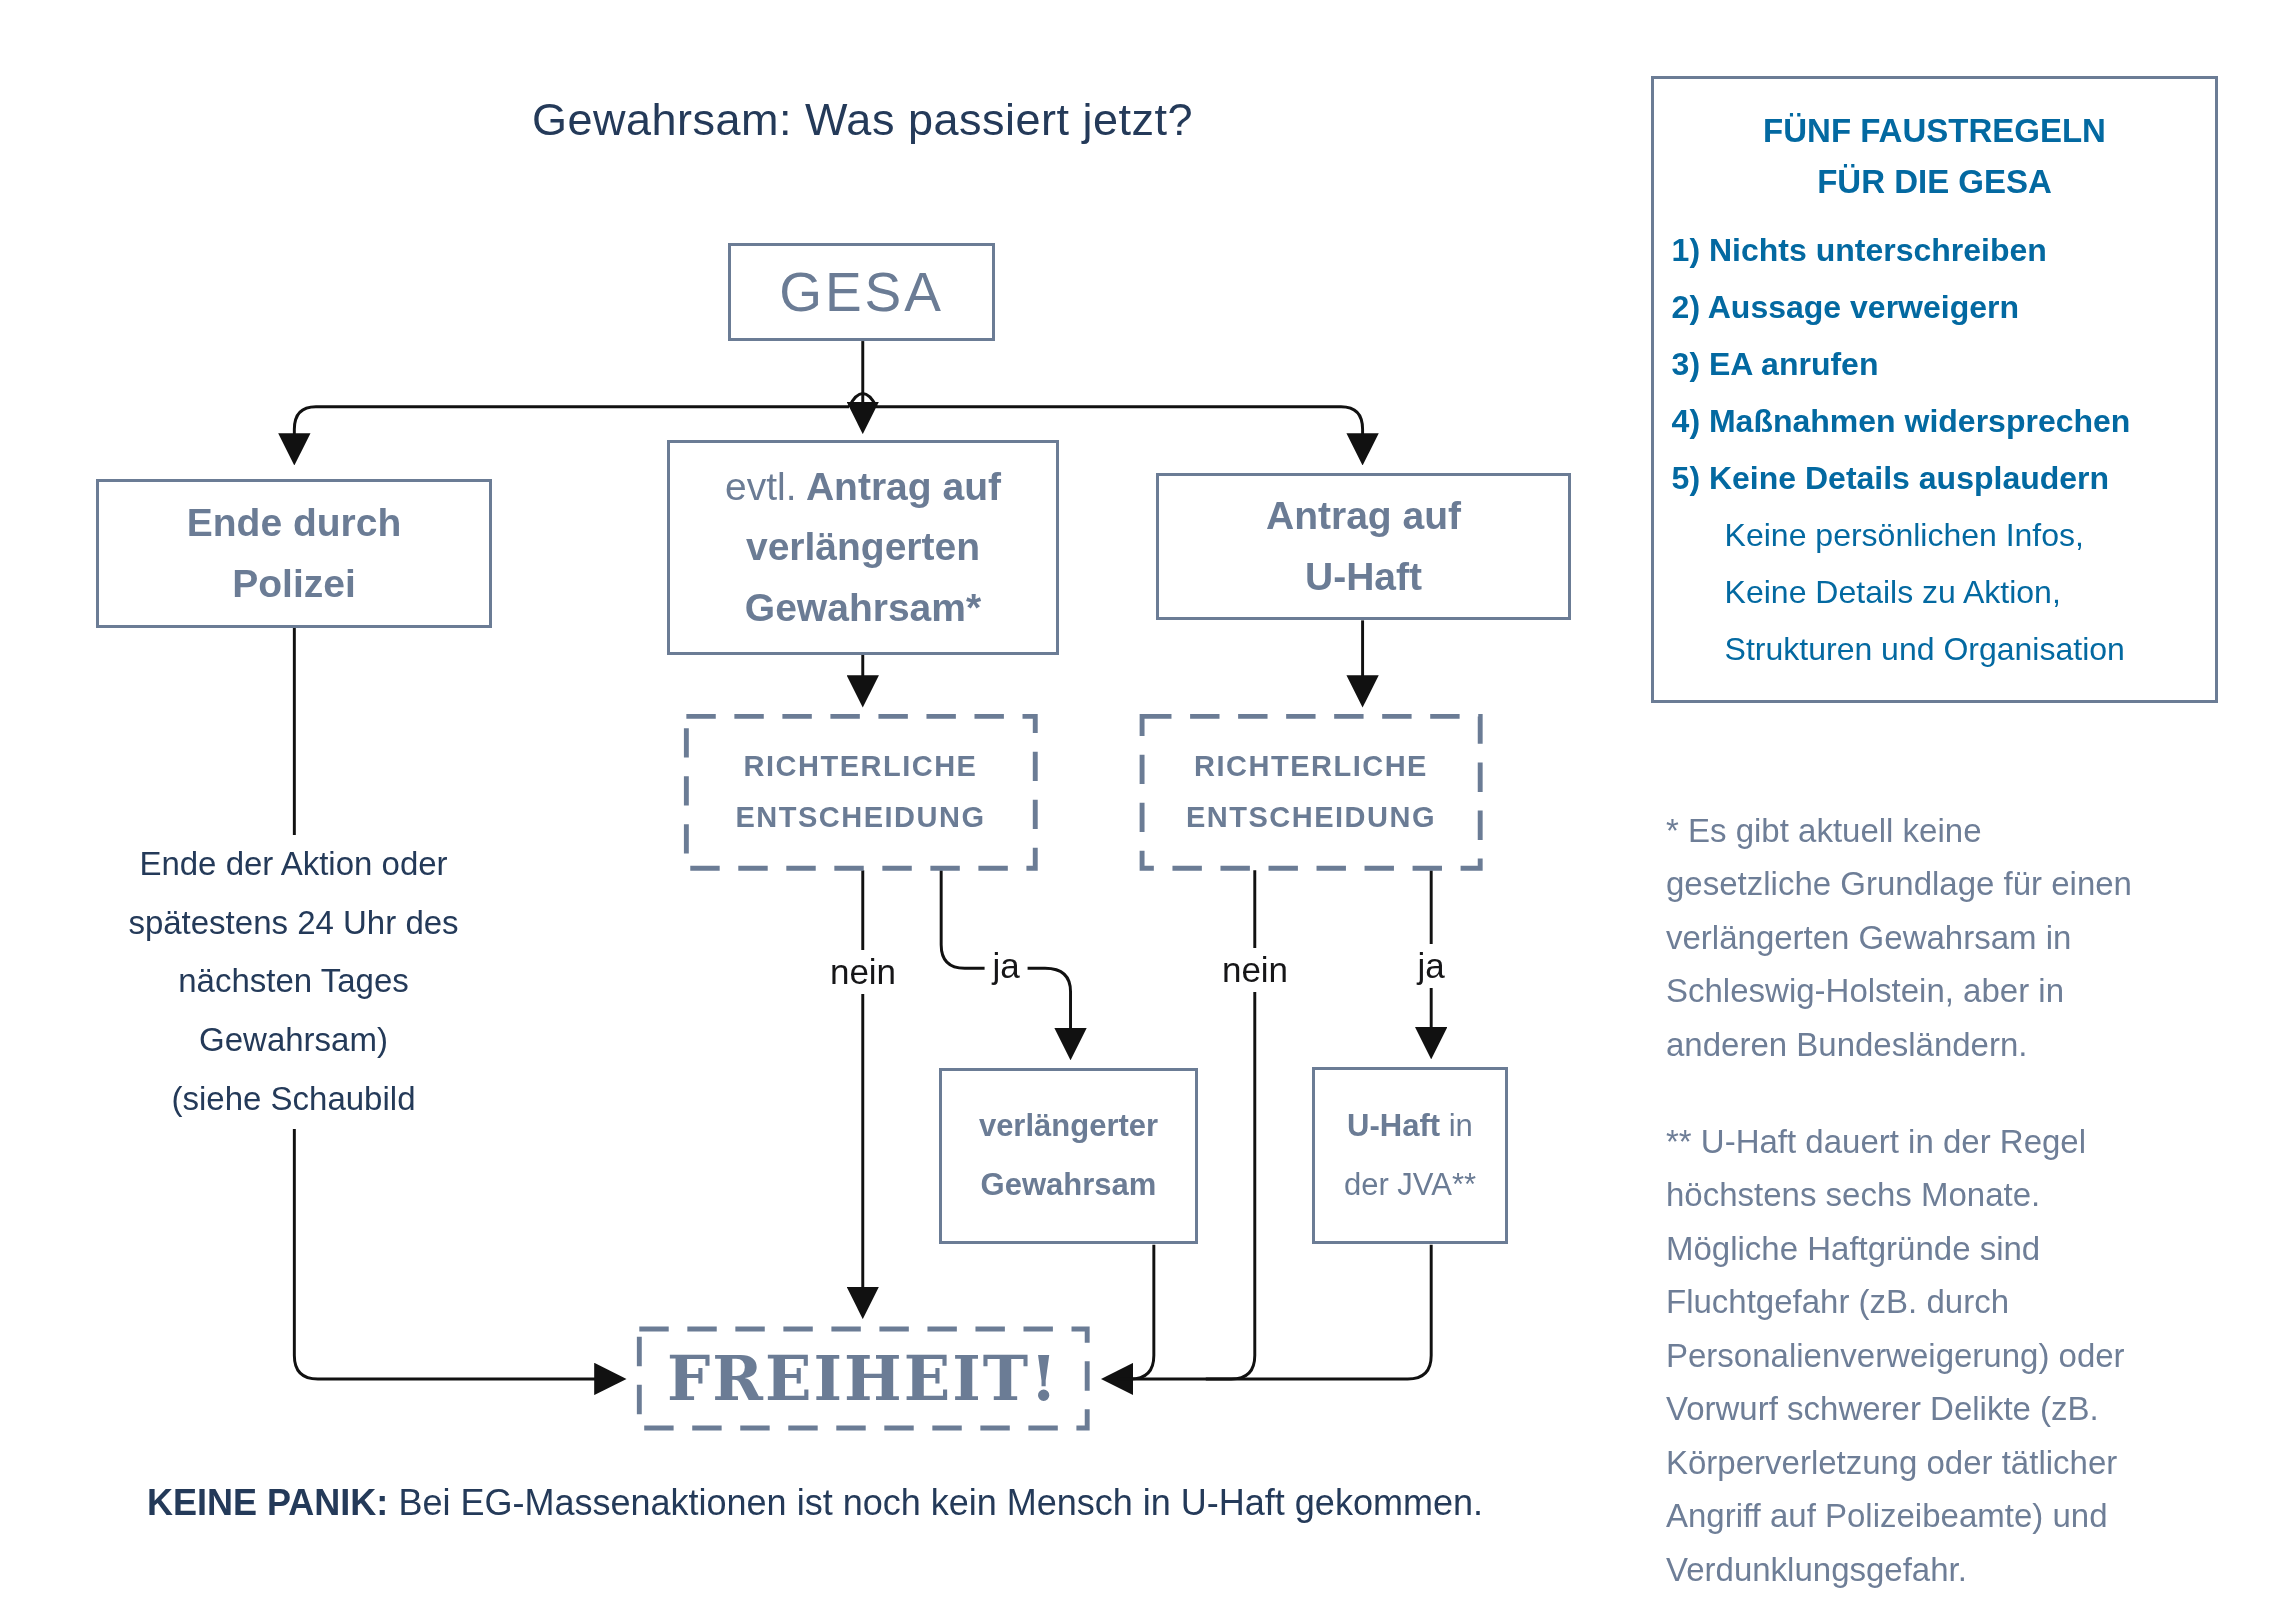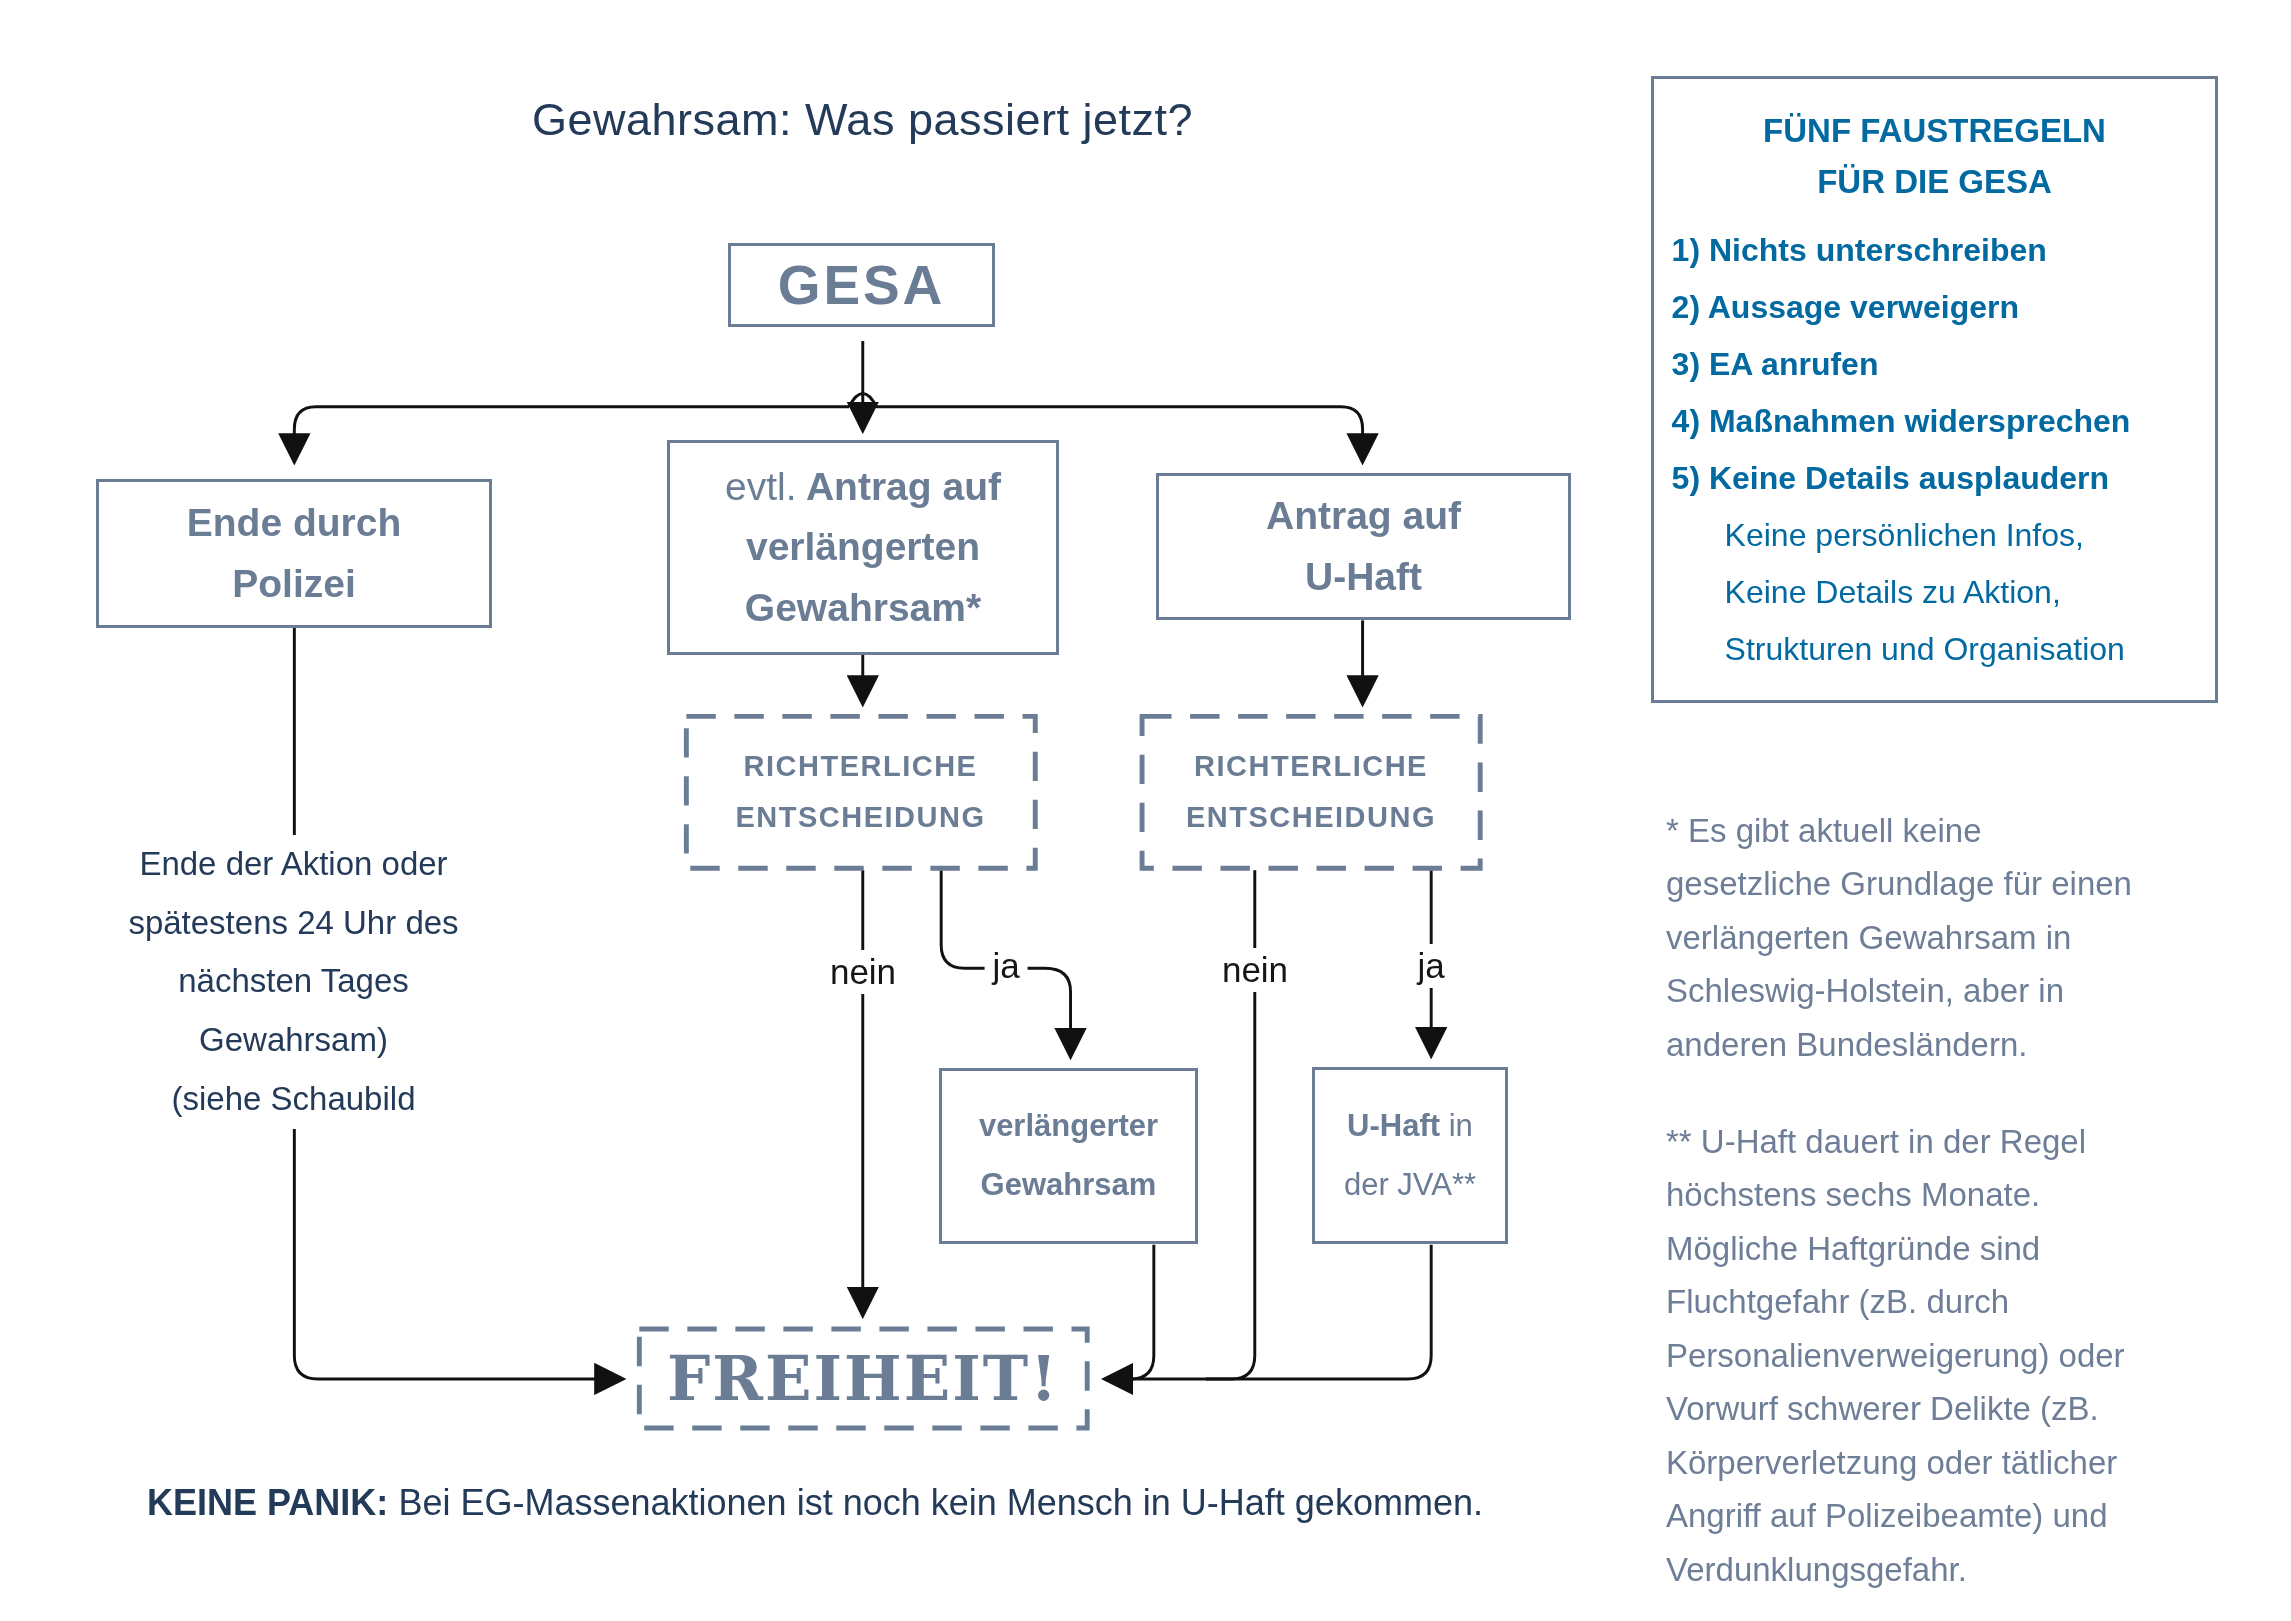--- a/index.html
+++ b/index.html
@@ -8,21 +8,21 @@
   svg.layer{position:absolute;left:0;top:0;width:2292px;height:1621px;}
 
   .title{position:absolute;left:431px;top:94px;width:863px;text-align:center;
          font-size:45px;color:#243a59;letter-spacing:0.5px;}
 
   .node{position:absolute;box-sizing:border-box;background:#ffffff;border:3.9px solid #6b7c95;
         color:#6b7c95;display:flex;flex-direction:column;align-items:center;justify-content:center;
         text-align:center;}
   .node .ln{display:block;}
 
-  .gesa{left:728px;top:243px;width:267px;height:84px;font-size:55px;font-weight:bold;letter-spacing:2.9px;}
+  .gesa{left:728px;top:243px;width:267px;height:98px;font-size:55px;font-weight:normal;letter-spacing:2.9px;}
   .ende{left:96px;top:479px;width:396px;height:149px;font-size:39px;font-weight:bold;line-height:1.55;}
   .antrag-verl{left:667px;top:440px;width:392px;height:215px;font-size:39px;font-weight:bold;line-height:1.55;}
   .antrag-verl .reg{font-weight:normal;}
   .antrag-uhaft{left:1156px;top:473px;width:415px;height:147px;font-size:39px;font-weight:bold;line-height:1.55;}
 
   .dashedtxt{position:absolute;box-sizing:border-box;display:flex;flex-direction:column;align-items:center;
              justify-content:center;text-align:center;color:#6b7c95;}
   .rich1{left:686px;top:716px;width:349px;height:152px;font-size:29px;font-weight:bold;letter-spacing:1.5px;line-height:1.75;}
   .rich2{left:1142px;top:716px;width:338px;height:152px;font-size:29px;font-weight:bold;letter-spacing:1.5px;line-height:1.75;}
 

